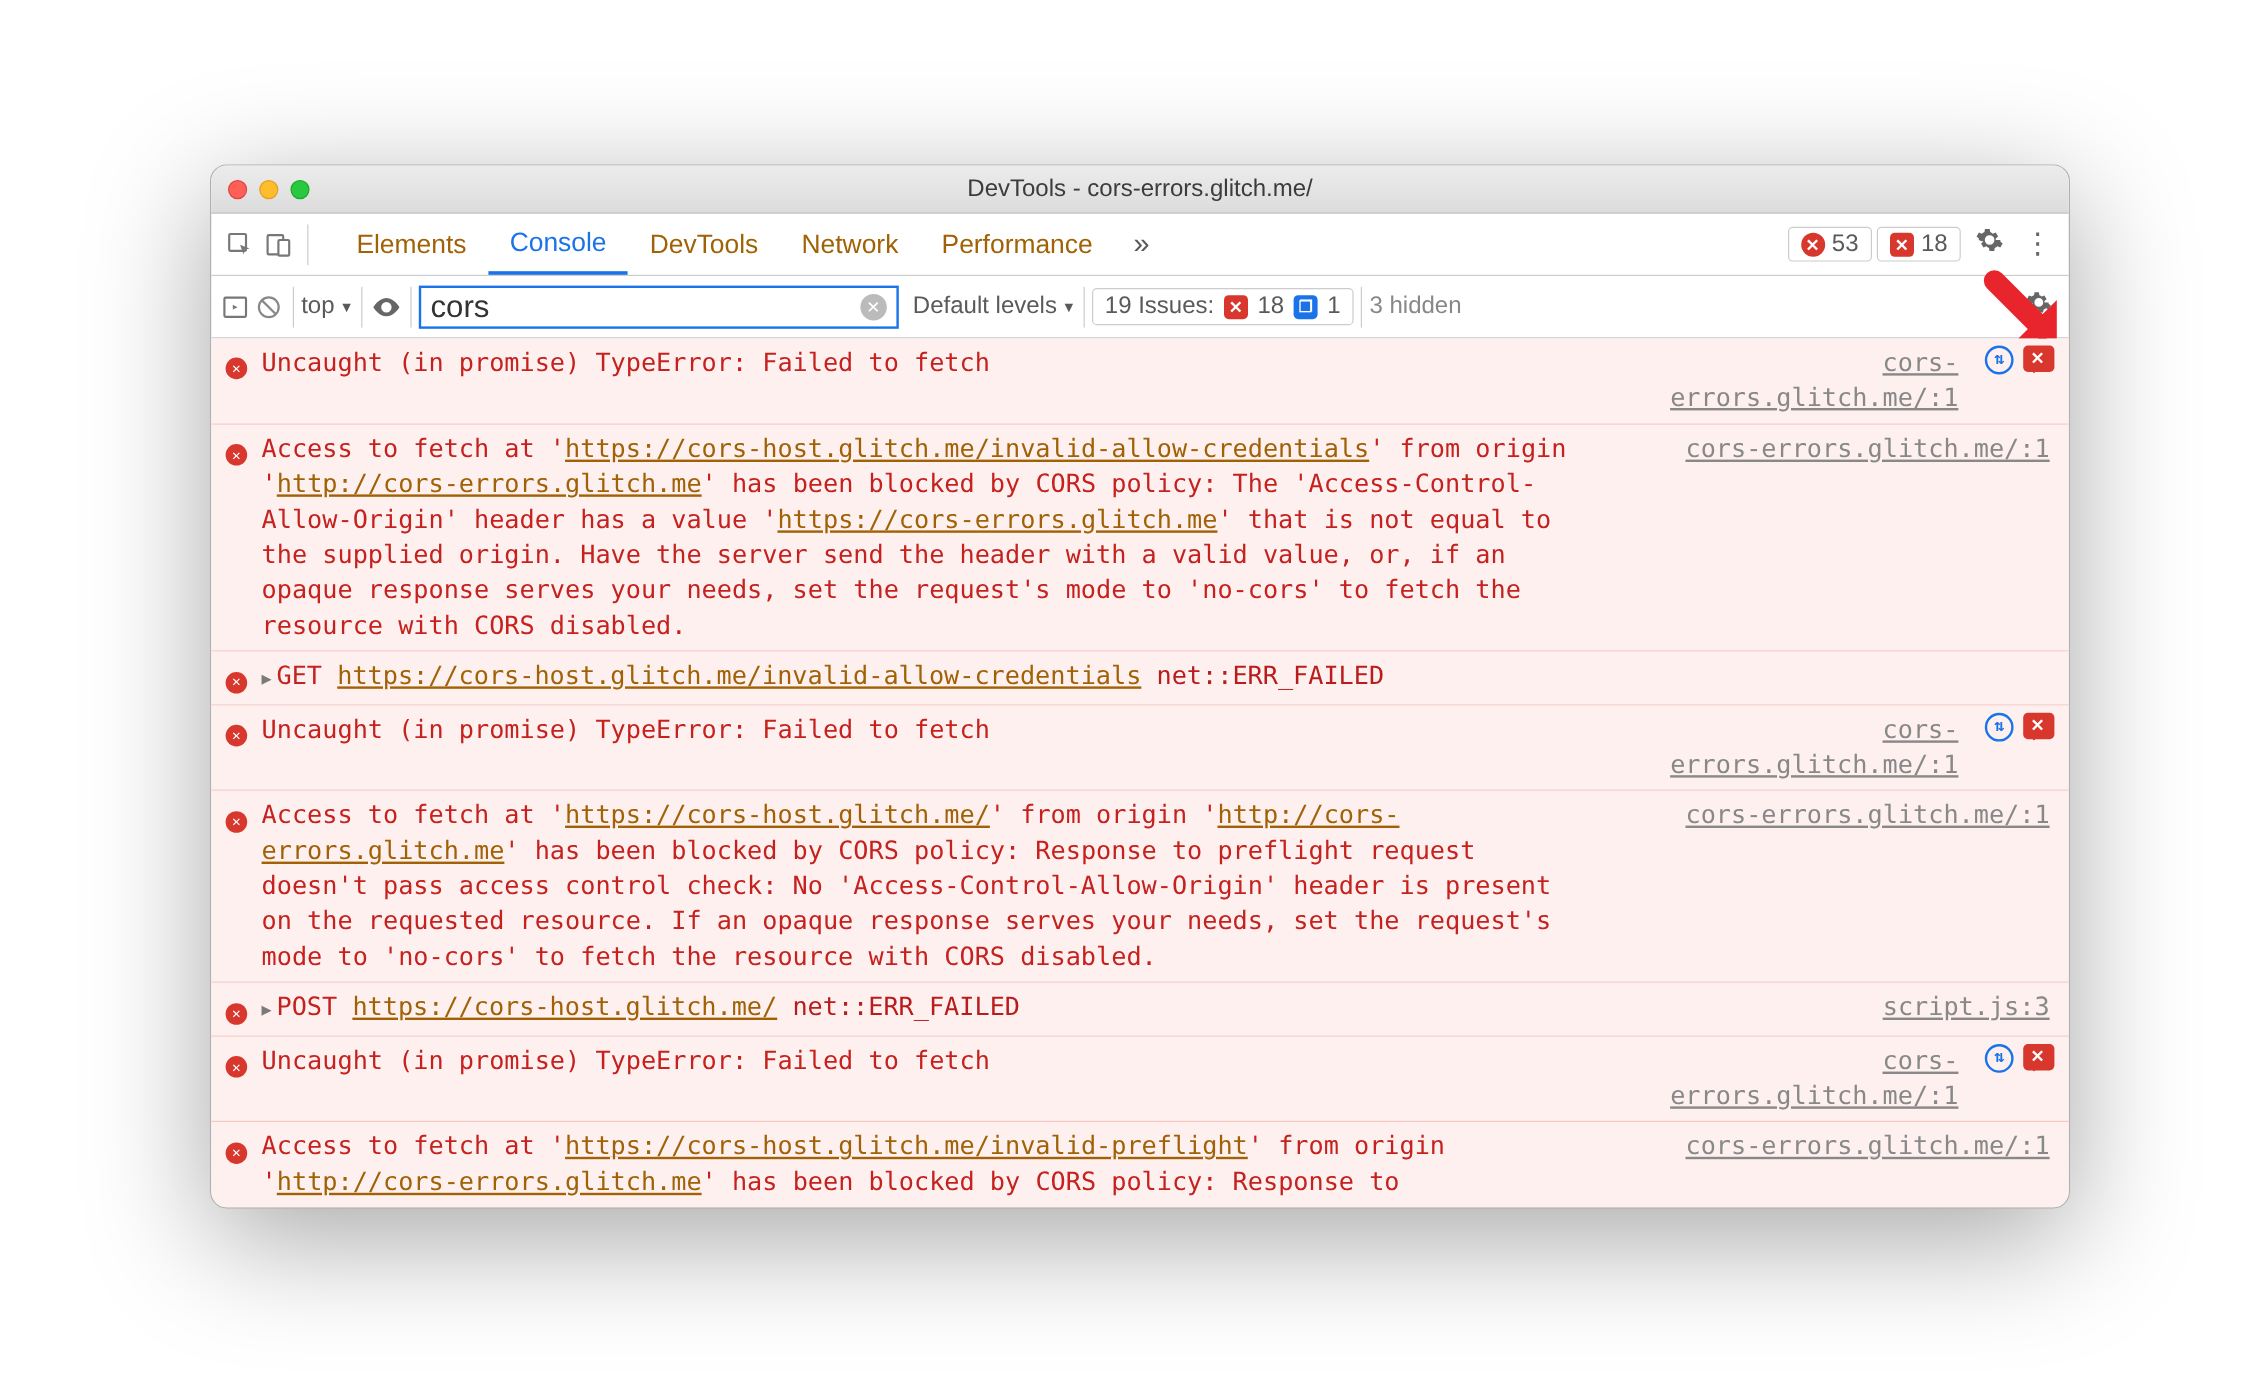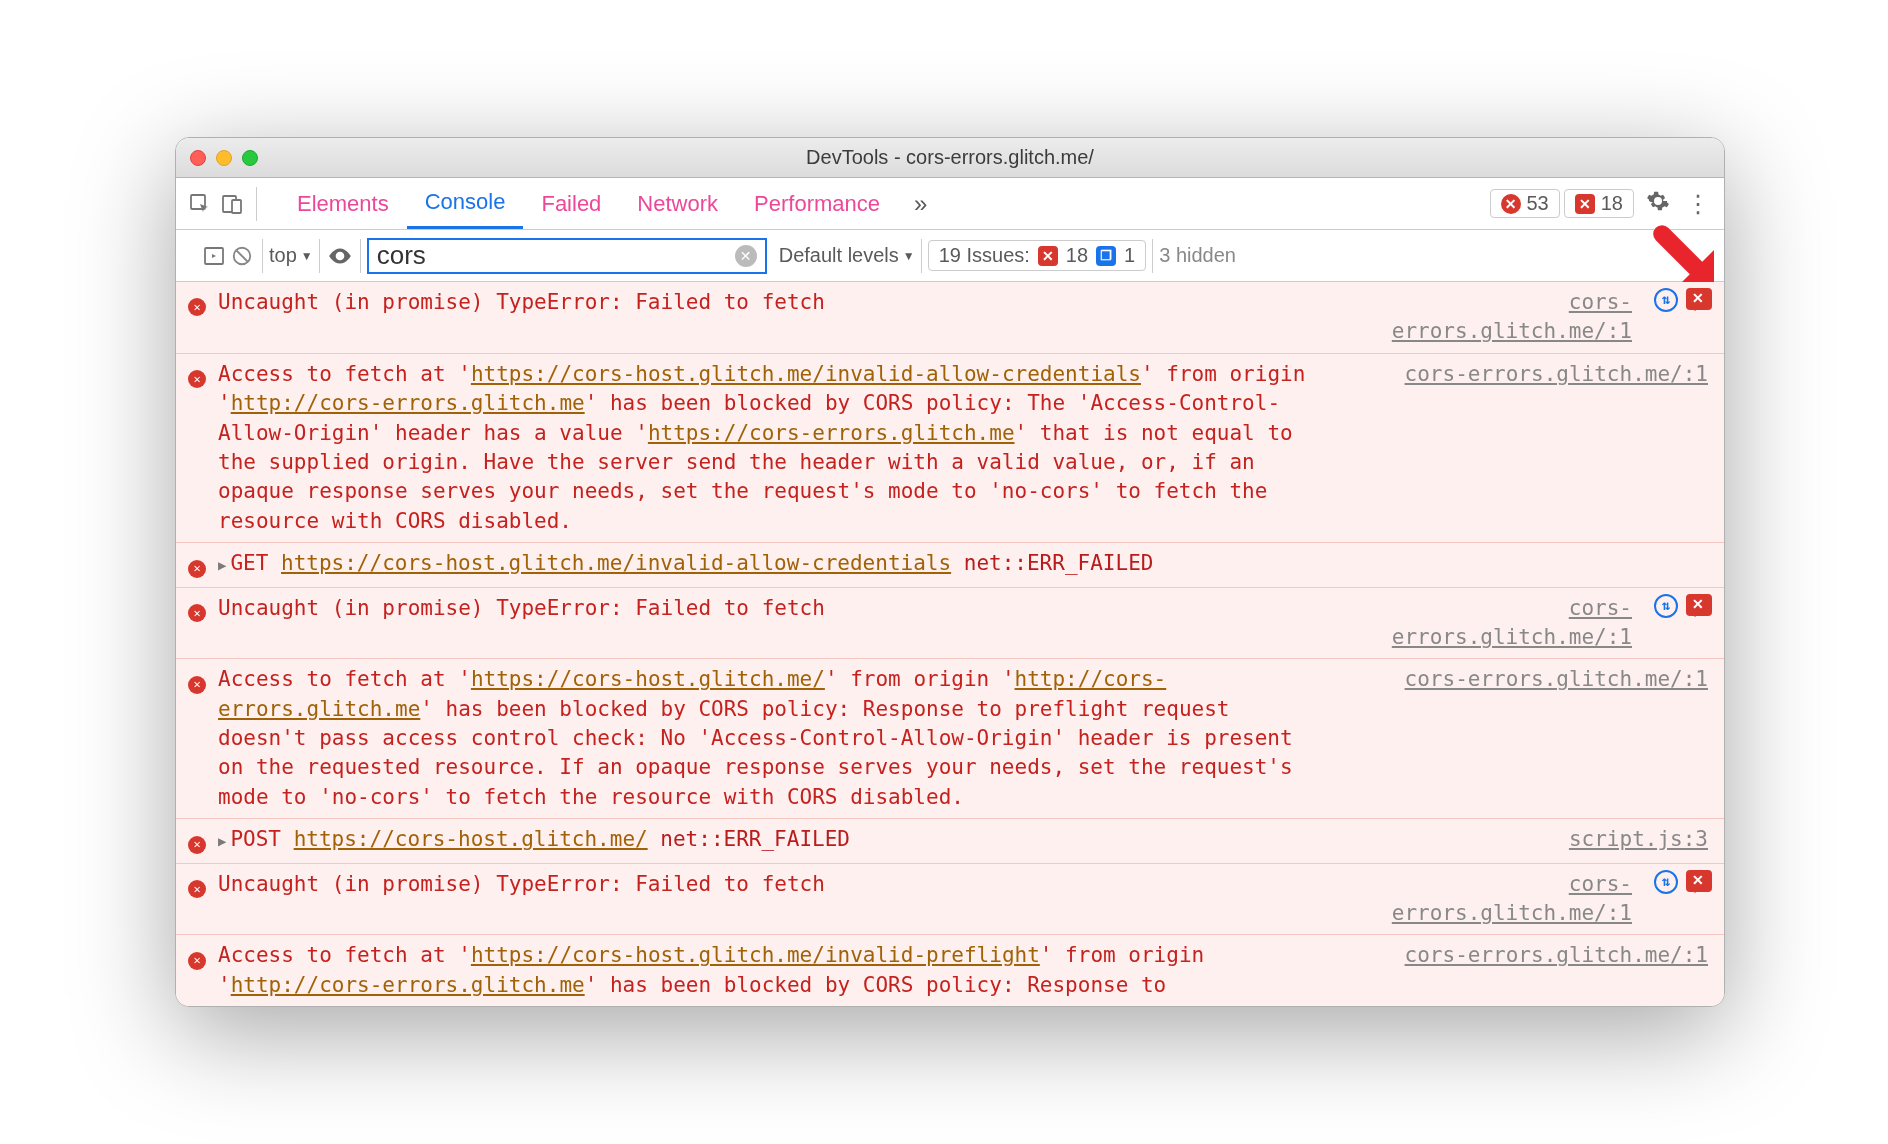--- a/index.html
+++ b/index.html
@@ -51,21 +51,21 @@
     align-items:center;
     padding: 0 10px;
     gap: 4px;
     position: relative;
     color:#5a5a5a;
   }
   .tabs { display:flex; align-items:center; height:100%; margin-left:12px; gap:0; }
   .tab {
     padding: 0 18px;
     font-size: 22px;
-    color:#ec4899;
+    color:#a16207;
     height:100%;
     display:flex;
     align-items:center;
     cursor:pointer;
   }
   .tab.active {
     color:#1a73e8;
     border-bottom: 3px solid #1a73e8;
     font-weight:500;
   }
@@ -87,21 +87,21 @@
     display:inline-flex;align-items:center;justify-content:center;
     font-size:14px;font-weight:700;
   }
   .gear { font-size:24px; color:#666; cursor:pointer; padding:0 8px;}
   .kebab { font-size:24px; color:#666; cursor:pointer; padding:0 4px;}
   
   .subbar {
     height: 52px;
     border-bottom:1px solid #ccc;
     display:flex; align-items:center;
-    padding: 0 24px; 
+    padding: 0 6px; 
     font-size:20px; color:#5a5a5a;
     position: relative;
   }
   .iconbtn { width:28px; height:28px; display:flex; align-items:center; justify-content:center; cursor:pointer; }
   .filterbox {
     border:2px solid #1a73e8;
     height:36px; width:400px;
     display:flex; align-items:center; padding:0 8px;
     background:#fff;
   }
@@ -204,21 +204,21 @@
     <div class="iconbtn">
       <svg width="24" height="24" viewBox="0 0 24 24" fill="none" stroke="#777" stroke-width="1.8">
         <rect x="3" y="4" width="13" height="16" rx="1"></rect>
         <rect x="12" y="8" width="9" height="13" rx="1" fill="#fff"></rect>
       </svg>
     </div>
     <div class="vline"></div>
     <div class="tabs" id="tab-strip">
           <div class="tab">Elements</div>
           <div class="tab active">Console</div>
-          <div class="tab">Failed</div>
+          <div class="tab">DevTools</div>
           <div class="tab">Network</div>
           <div class="tab">Performance</div>
         </div>
     <div class="more">»</div>
     <div class="spacer"></div>
     <div class="pill">
       <span class="err-circle">✕</span>
       <span>53</span>
     </div>
     <div class="pill">

